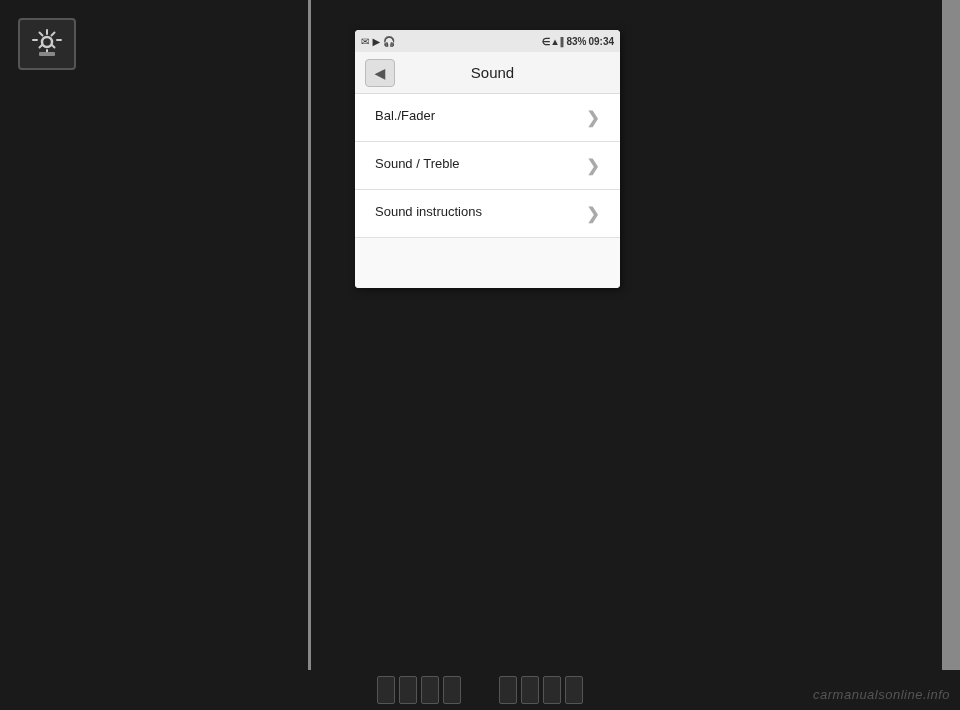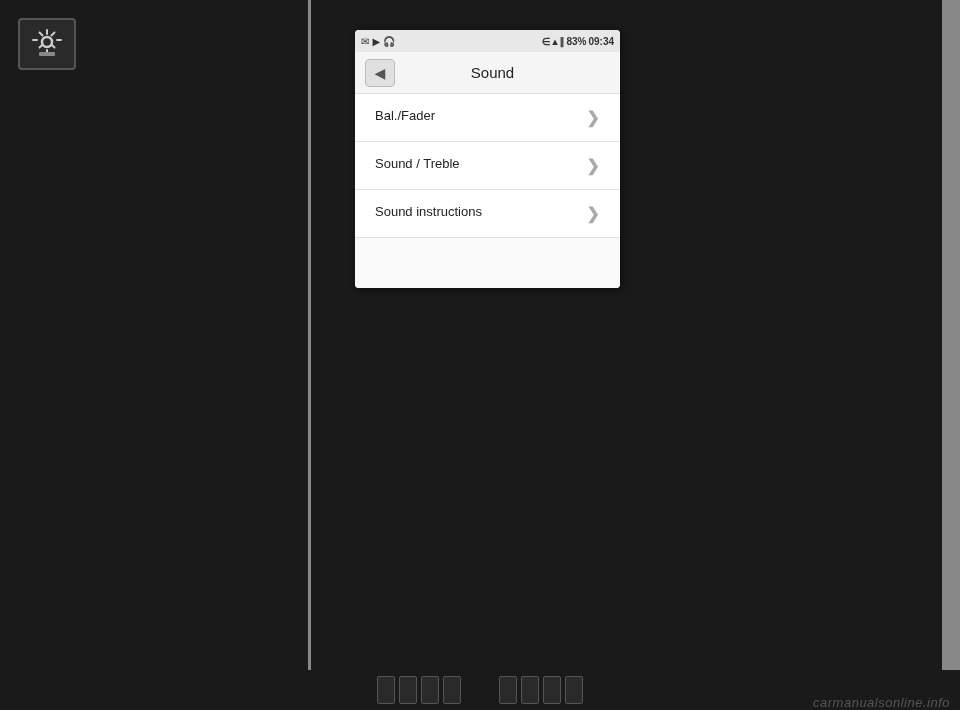--- a/index.html
+++ b/index.html
@@ -177,21 +177,21 @@
     .nav-dot {
       width: 18px;
       height: 28px;
       border: 1px solid #555;
       border-radius: 2px;
       background-color: #2a2a2a;
     }
 
     .carmanuals-text {
       position: absolute;
-      bottom: 0;
+      bottom: 8px;
       right: 10px;
       color: #555;
       font-size: 13px;
       font-style: italic;
       letter-spacing: 0.5px;
     }
   </style>
 </head>
 <body>
 

